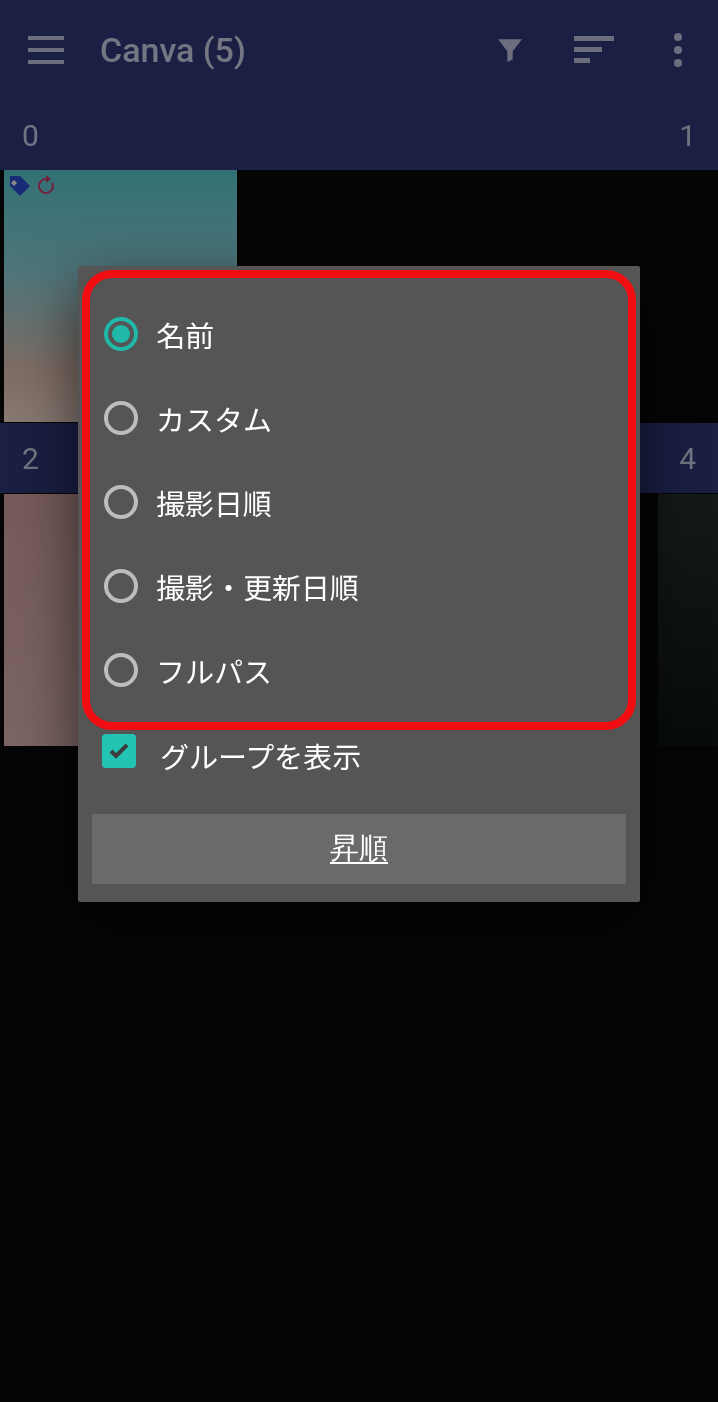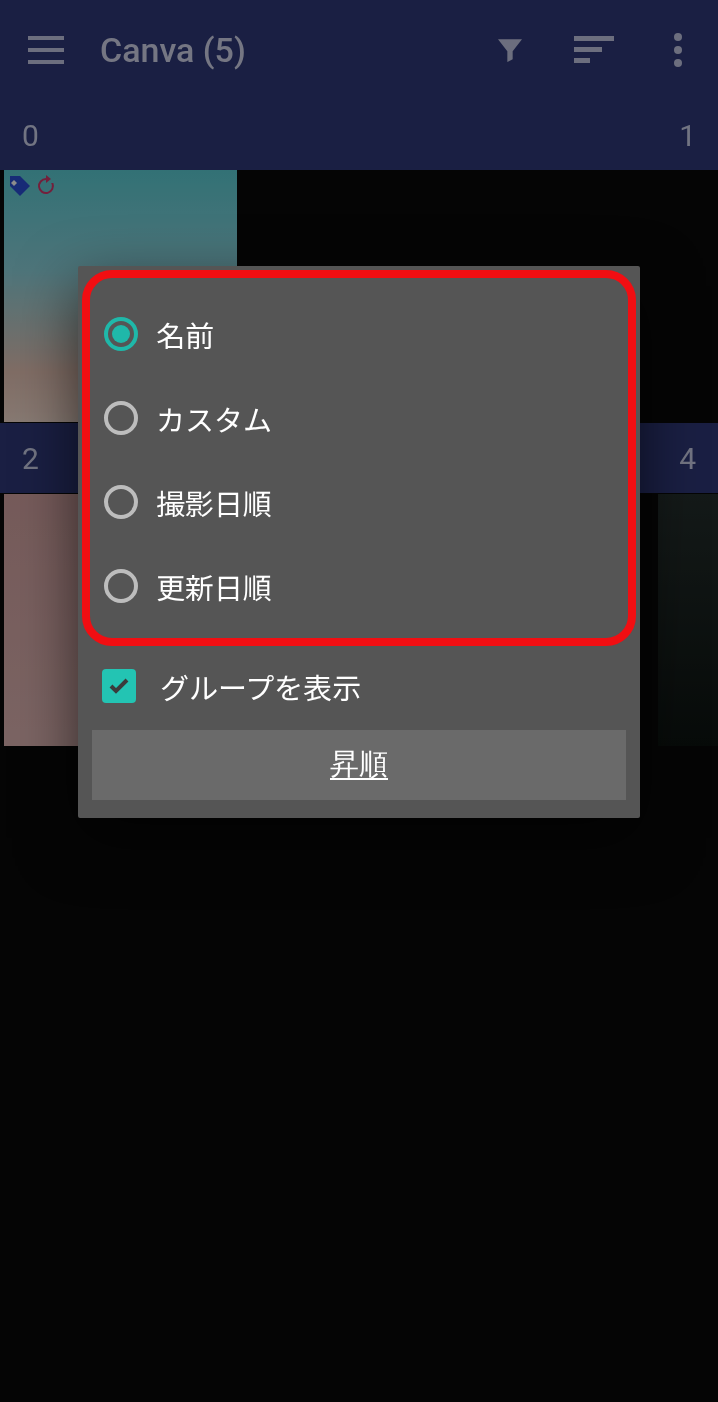--- a/index.html
+++ b/index.html
@@ -126,21 +126,21 @@
   }
   .radio-row.selected .radio-inner {
     background: #1fb8a9;
   }
   .radio-label {
     color: #ffffff;
     font-size: 29px;
   }
   .check-row {
     display: flex;
-    align-items: center;
+    align-items: flex-start;
     height: 72px;
     padding-left: 24px;
     margin-top: 4px;
   }
   .checkbox {
     width: 34px; height: 34px;
     background: #23c4b3;
     border-radius: 4px;
     display: flex; align-items: center; justify-content: center;
     margin-right: 24px;
@@ -248,21 +248,27 @@
         <div class="radio-row">
           <div class="radio-outer">
             <div class="radio-inner"></div>
           </div>
           <span class="radio-label">撮影日順</span>
         </div>
         <div class="radio-row">
           <div class="radio-outer">
             <div class="radio-inner"></div>
           </div>
-          <span class="radio-label">更新日順</span>
+          <span class="radio-label">撮影・更新日順</span>
+        </div>
+        <div class="radio-row">
+          <div class="radio-outer">
+            <div class="radio-inner"></div>
+          </div>
+          <span class="radio-label">フルパス</span>
         </div>
       </div>
   </div>
   <div class="check-row">
     <div class="checkbox">
       <svg width="24" height="24" viewBox="0 0 24 24">
           <path fill="none" stroke="#3b3b3b" stroke-width="4" d="M4 12l5 5L20 6"></path>
         </svg>
     </div>
     <span class="check-label">グループを表示</span>

